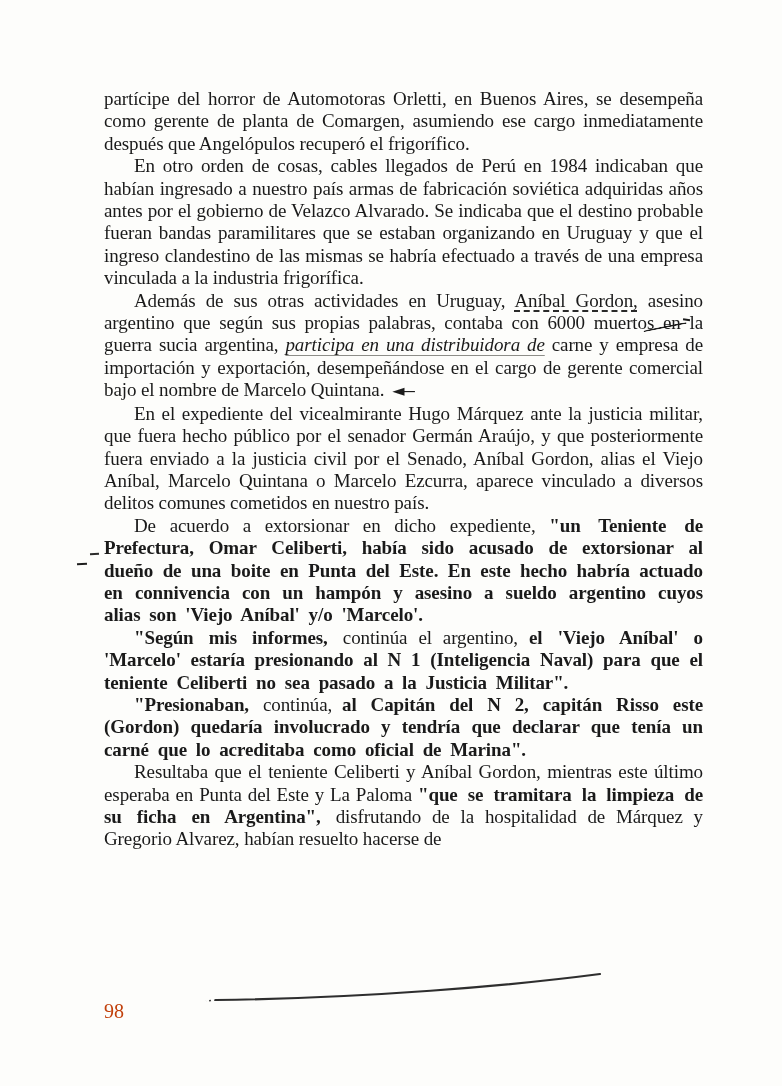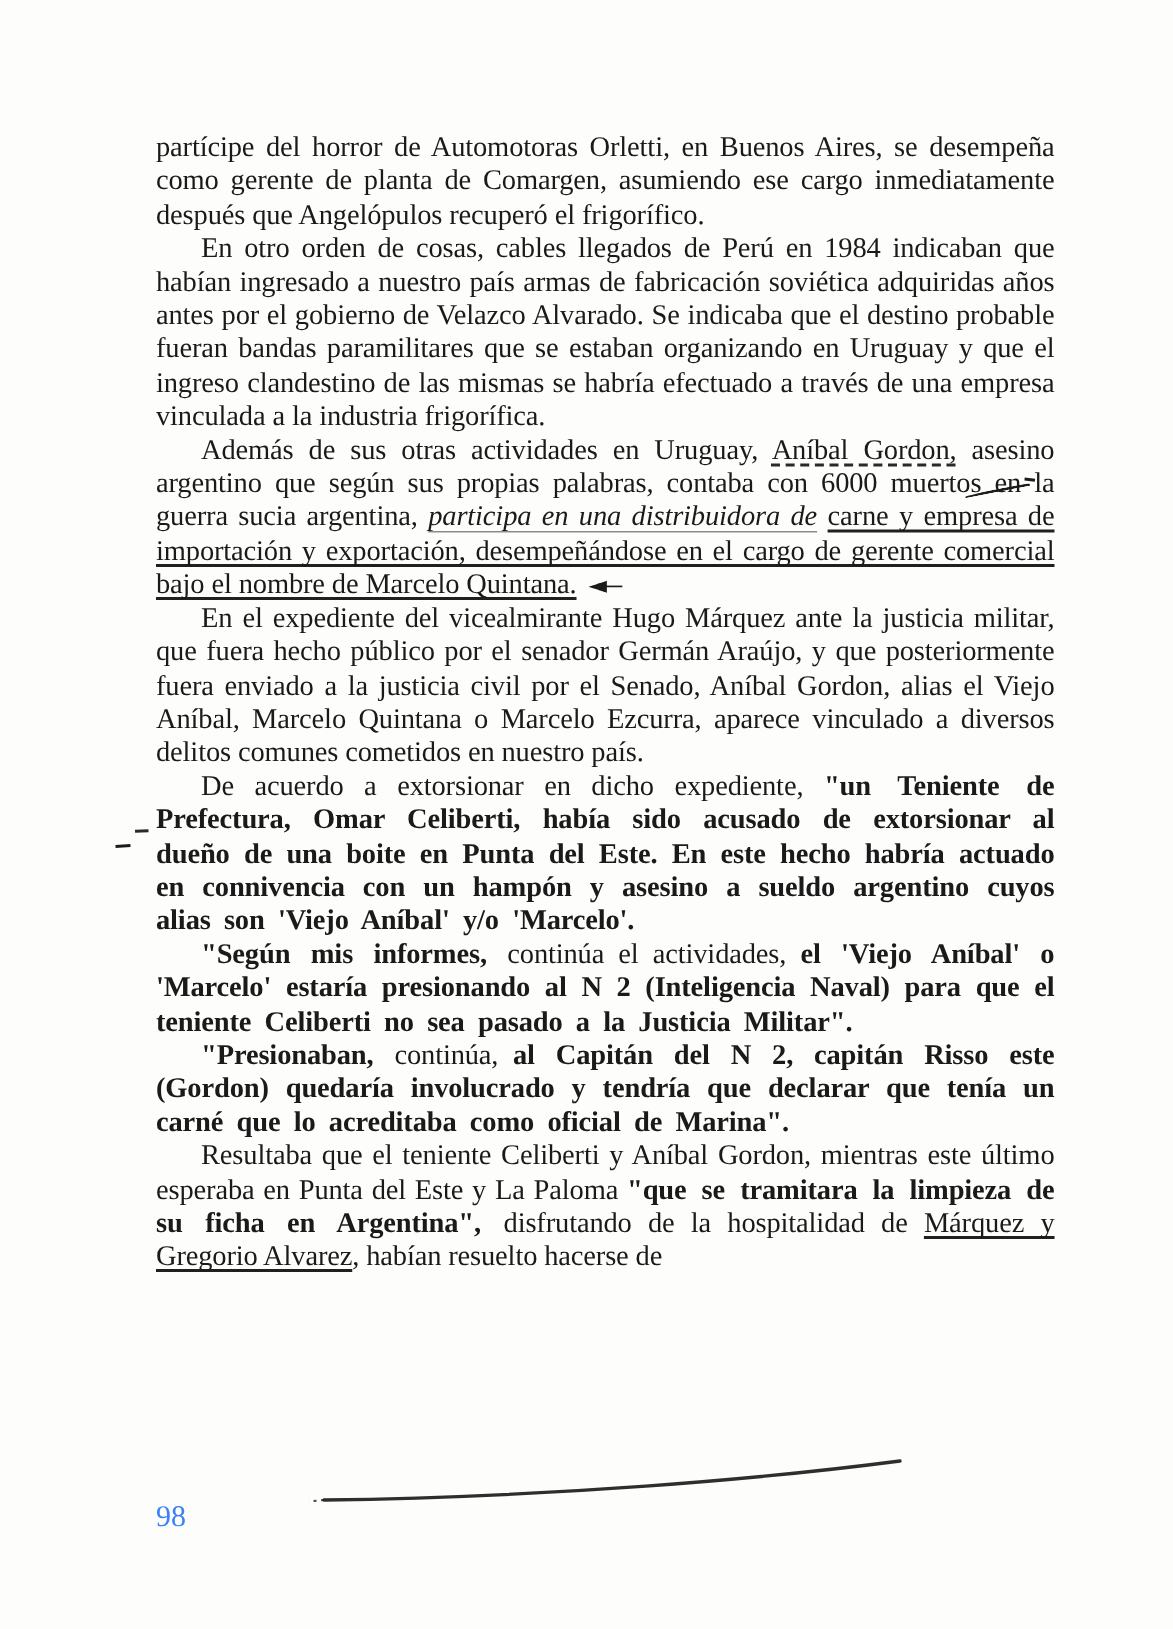--- a/index.html
+++ b/index.html
@@ -27,21 +27,20 @@
     letter-spacing: -0.1px;
   }
   .para { margin: 0; }
   .para.indent { text-indent: 30px; }
   .seg-regular { }
   .seg-bold {
     font-weight: 700;
     word-spacing: 0.22em;
   }
   .seg-underline-pen {
-    text-decoration: underline;
     text-decoration-thickness: 2px;
     text-underline-offset: 3px;
     text-decoration-color: #202020;
     text-decoration-skip-ink: none;
   }
   .seg-underline-dashed {
     text-decoration: underline dashed;
     text-decoration-thickness: 1.6px;
     text-underline-offset: 4px;
     text-decoration-color: #2a2a2a;
@@ -62,21 +61,21 @@
     margin-left: 8px;
     color: #1c1c1c;
     white-space: nowrap;
   }
   .page-number {
     position: absolute;
     left: 104px;
     top: 1000px;
     font-family: "Liberation Serif", "DejaVu Serif", serif;
     font-size: 20px;
-    color: #3b82f6;
+    color: #c2410c;
   }
   
   .pen-tick {
     position: absolute;
     left: 643px;
     top: 326px;
     width: 44px;
     height: 0;
     border-top: 2.5px solid #1c1c1c;
     border-radius: 60% 40% 0 0;
@@ -123,21 +122,21 @@
 <body>
 
 <div class="page">
 
   <div class="text-block" id="text-block">
       <p class="para"><span class="seg-regular">partícipe del horror de Automotoras Orletti, en Buenos Aires, se desempeña como gerente de planta de Comargen, asumiendo ese cargo inmediatamente después que Angelópulos recuperó el frigorífico.</span></p>
       <p class="para indent"><span class="seg-regular">En otro orden de cosas, cables llegados de Perú en 1984 indicaban que habían ingresado a nuestro país armas de fabricación soviética adquiridas años antes por el gobierno de Velazco Alvarado. Se indicaba que el destino probable fueran bandas paramilitares que se estaban organizando en Uruguay y que el ingreso clandestino de las mismas se habría efectuado a través de una empresa vinculada a la industria frigorífica.</span></p>
       <p class="para indent"><span class="seg-regular">Además de sus otras actividades en Uruguay, </span><span class="seg-underline-dashed">Aníbal Gordon,</span><span class="seg-regular"> asesino argentino que según sus propias palabras, contaba con 6000 muertos en la guerra sucia argentina, </span><span class="seg-underline-faint">participa en una distribuidora de</span><span class="seg-regular"> </span><span class="seg-underline-pen">carne y empresa de importación y exportación, desempeñándose en el cargo de gerente comercial bajo el nombre de Marcelo Quintana.</span><span class="seg-pen-arrow">◄—</span></p>
       <p class="para indent"><span class="seg-regular">En el expediente del vicealmirante Hugo Márquez ante la justicia militar, que fuera hecho público por el senador Germán Araújo, y que posteriormente fuera enviado a la justicia civil por el Senado, Aníbal Gordon, alias el Viejo Aníbal, Marcelo Quintana o Marcelo Ezcurra, aparece vinculado a diversos delitos comunes cometidos en nuestro país.</span></p>
       <p class="para indent"><span class="seg-regular">De acuerdo a extorsionar en dicho expediente, </span><span class="seg-bold">"un Teniente de Prefectura, Omar Celiberti, había sido acusado de extorsionar al dueño de una boite en Punta del Este. En este hecho habría actuado en connivencia con un hampón y asesino a sueldo argentino cuyos alias son 'Viejo Aníbal' y/o 'Marcelo'.</span></p>
-      <p class="para indent"><span class="seg-bold">"Según mis informes, </span><span class="seg-regular">continúa el actividades, </span><span class="seg-bold">el 'Viejo Aníbal' o 'Marcelo' estaría presionando al N 2 (Inteligencia Naval) para que el teniente Celiberti no sea pasado a la Justicia Militar".</span></p>
+      <p class="para indent"><span class="seg-bold">"Según mis informes, </span><span class="seg-regular">continúa el argentino, </span><span class="seg-bold">el 'Viejo Aníbal' o 'Marcelo' estaría presionando al N 1 (Inteligencia Naval) para que el teniente Celiberti no sea pasado a la Justicia Militar".</span></p>
       <p class="para indent"><span class="seg-bold">"Presionaban, </span><span class="seg-regular">continúa, </span><span class="seg-bold">al Capitán del N 2, capitán Risso este (Gordon) quedaría involucrado y tendría que declarar que tenía un carné que lo acreditaba como oficial de Marina".</span></p>
       <p class="para indent"><span class="seg-regular">Resultaba que el teniente Celiberti y Aníbal Gordon, mientras este último esperaba en Punta del Este y La Paloma </span><span class="seg-bold">"que se tramitara la limpieza de su ficha en Argentina", </span><span class="seg-regular">disfrutando de la hospitalidad de </span><span class="seg-underline-pen">Márquez y Gregorio Alvarez</span><span class="seg-regular">, habían resuelto hacerse de</span></p>
     </div>
 
   <div class="page-number">98</div>
 
   <div class="pen-tick"></div>
   <div class="margin-dash-pais"></div>
   <div class="margin-dash-aparece"></div>
 

